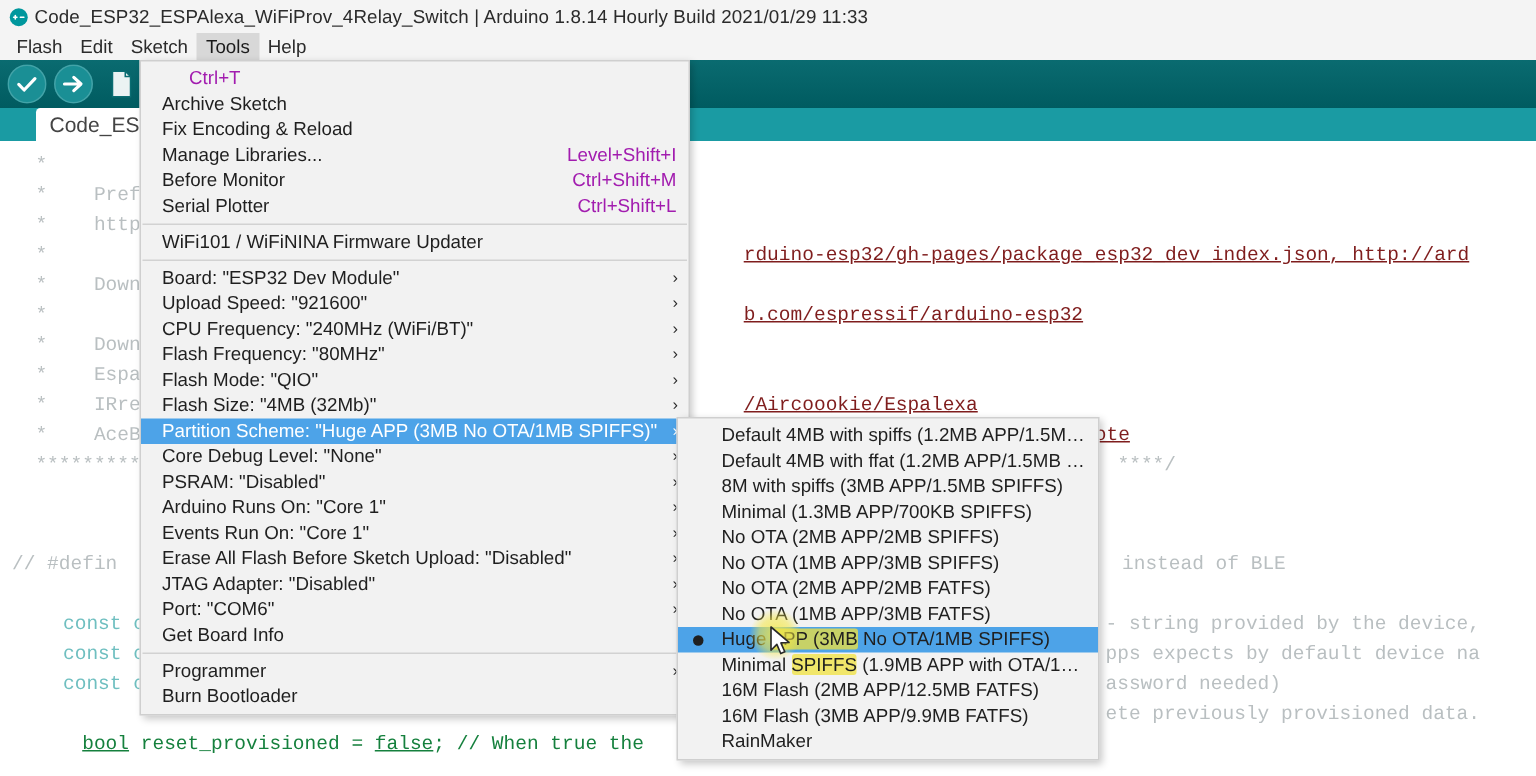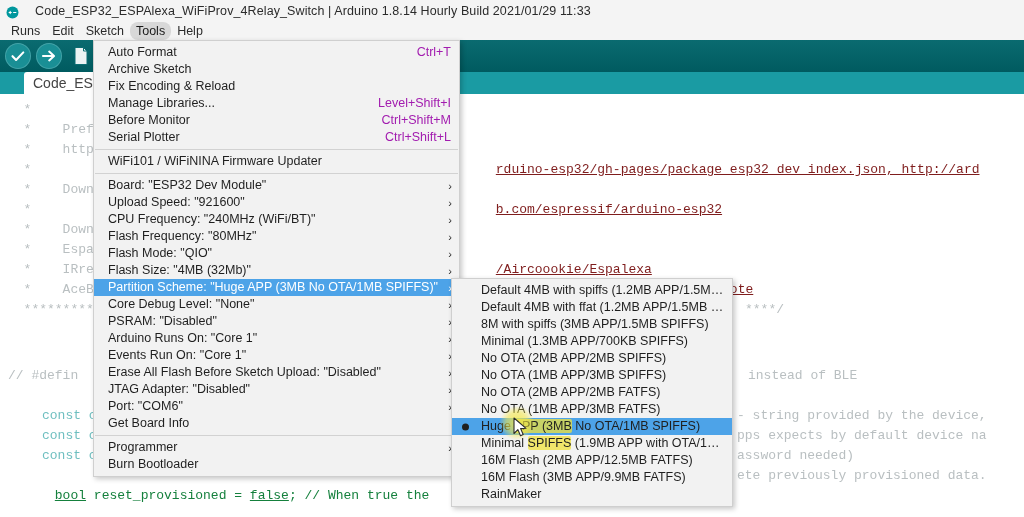--- a/index.html
+++ b/index.html
@@ -7,35 +7,35 @@
     width:1024px;height:517px;overflow:hidden;position:relative;
     background:#ffffff;
     font-family:"Liberation Sans", sans-serif;
     -webkit-font-smoothing:antialiased;
   }
   #app{position:absolute;inset:0;width:1024px;height:517px;overflow:hidden;background:#fff;}
 
   
   .titlebar{
     position:absolute;left:0;top:0;width:1024px;height:22px;
-    background:#f4f4f4;display:flex;align-items:center;gap:16px;padding-left:6px;
+    background:#f4f4f4;display:flex;align-items:center;gap:4px;padding-left:6px;
     box-sizing:border-box;
   }
   .arduino-logo{width:13px;height:13px;flex:0 0 13px;position:relative;}
   .title-text{font-size:12.5px;color:#2b2b2b;white-space:nowrap;letter-spacing:.1px;}
 
   
   .menubar{
     position:absolute;left:0;top:22px;width:1024px;height:18px;
     background:#f4f4f4;display:flex;align-items:center;padding-left:5px;box-sizing:border-box;
   }
   .menubar .mi{
     font-size:12.5px;color:#2b2b2b;padding:1px 6px;line-height:16px;white-space:nowrap;cursor:default;
   }
-  .menubar .mi.active{background:#d8d8d8;color:#1a1a1a;border-radius:8px;}
+  .menubar .mi.active{background:#d8d8d8;color:#1a1a1a;}
 
   
   .toolbar{
     position:absolute;left:0;top:40px;width:1024px;height:32px;
     background:linear-gradient(#0a6b70,#005b60);
   }
   .tbtn{position:absolute;top:3px;width:26px;height:26px;cursor:default;}
   .tbtn .circ{
     position:absolute;left:0;top:0;width:26px;height:26px;border-radius:50%;
     background:#1a8f95;box-shadow:inset 0 0 0 1px rgba(255,255,255,.18);
@@ -125,21 +125,21 @@
     <span class="arduino-logo">
       <svg width="13" height="13" viewBox="0 0 13 13">
         <circle cx="6.5" cy="6.5" r="6" fill="#00979d"></circle>
         <path d="M3.1 6.5h2.2M4.2 5.4v2.2M7.6 6.5h2.3" stroke="#fff" stroke-width="1.1" stroke-linecap="round"></path>
       </svg>
     </span>
     <span class="title-text">Code_ESP32_ESPAlexa_WiFiProv_4Relay_Switch | Arduino 1.8.14 Hourly Build 2021/01/29 11:33</span>
   </div>
 
   <div class="menubar">
-    <span class="mi">Runs</span>
+    <span class="mi">Flash</span>
     <span class="mi">Edit</span>
     <span class="mi">Sketch</span>
     <span class="mi active">Tools</span>
     <span class="mi">Help</span>
   </div>
 
   <div class="toolbar">
     <div class="tbtn tbtn-verify">
       <span class="circ"></span>
       <svg width="26" height="26" viewBox="0 0 26 26">
@@ -203,21 +203,20 @@
     <div class="eline cmt" style="left:748px;top:272px">instead of BLE</div>
     <div class="eline cmt" style="left:737px;top:312px">- string provided by the device,</div>
     <div class="eline cmt" style="left:737px;top:332px">pps expects by default device na</div>
     <div class="eline cmt" style="left:737px;top:352px">assword needed)</div>
     <div class="eline cmt" style="left:737px;top:372px">ete previously provisioned data.</div>
   </div>
 
   <div class="menu menu-tools">
 
     <div class="mrow">
-      <span class="label">Auto Format</span>
       <span class="accel">Ctrl+T</span>
     </div>
     <div class="mrow">
       <span class="label">Archive Sketch</span>
     </div>
     <div class="mrow">
       <span class="label">Fix Encoding &amp; Reload</span>
     </div>
     <div class="mrow">
       <span class="label">Manage Libraries...</span>

